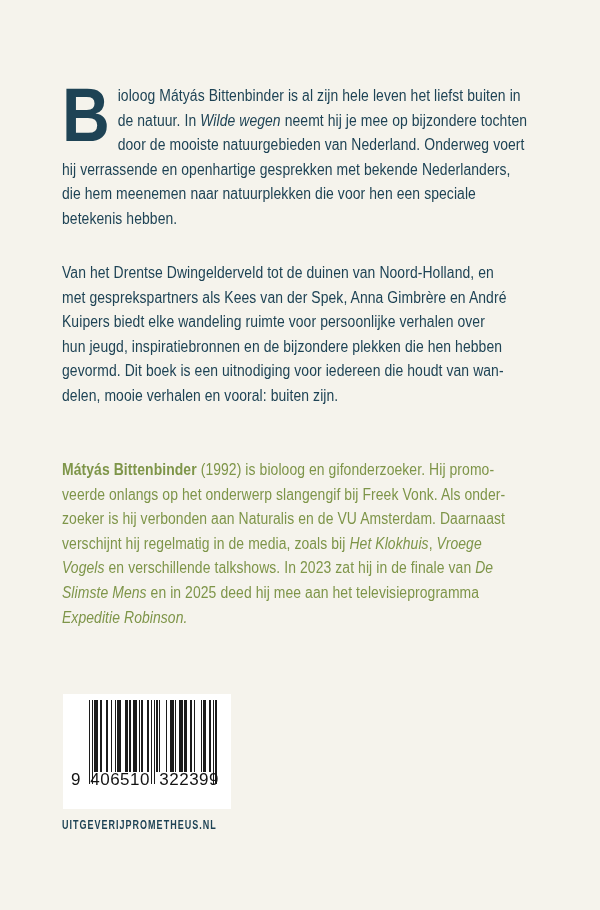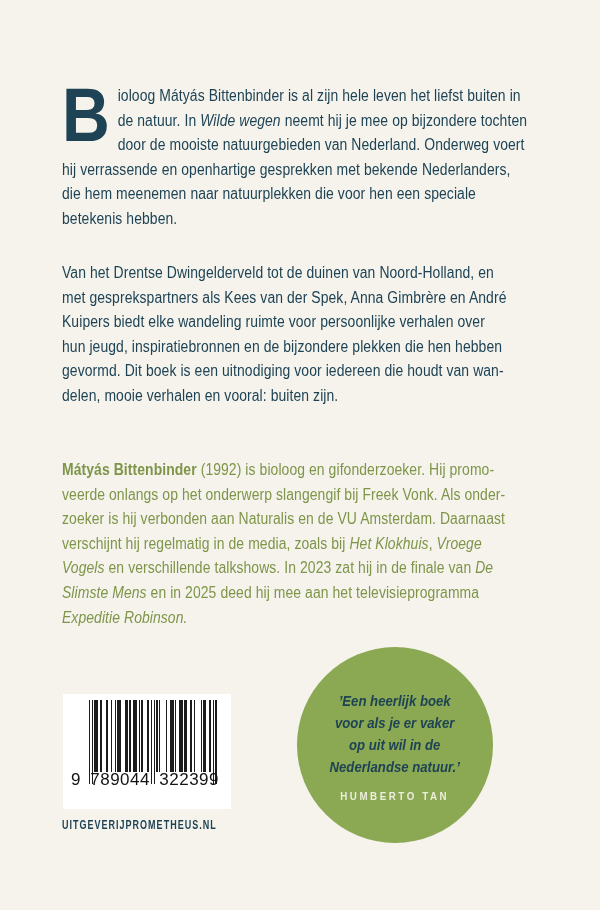--- a/index.html
+++ b/index.html
@@ -201,32 +201,21 @@
         <span></span>
         <span class="bar" style="background: rgb(28, 28, 28);"></span>
         <span class="bar" style="background: rgb(28, 28, 28);"></span>
         <span></span>
         <span class="bar tall" style="background: rgb(28, 28, 28);"></span>
         <span></span>
         <span class="bar tall" style="background: rgb(28, 28, 28);"></span>
       </div>
     <div class="digits">
       <span>9</span>
-      <span>789044</span>
+      <span>406510</span>
       <span>322399</span>
     </div>
   </div>
 
   <div class="publisher">UITGEVERIJPROMETHEUS.NL</div>
 
-  <div class="quote-circle" style="background: rgb(139, 169, 83);">
-    <div class="quote-inner">
-      <div class="quote-text" style="color: rgb(30, 67, 85);">
-          <div class="line"><span>’Een heerlijk boek</span></div>
-          <div class="line"><span>voor als je er vaker</span></div>
-          <div class="line"><span>op uit wil in de</span></div>
-          <div class="line"><span>Nederlandse natuur.’</span></div>
-        </div>
-      <div class="quote-attribution" style="color: rgb(237, 238, 221);">HUMBERTO TAN</div>
-    </div>
-  </div>
 
 </div>
 
 </body></html>

